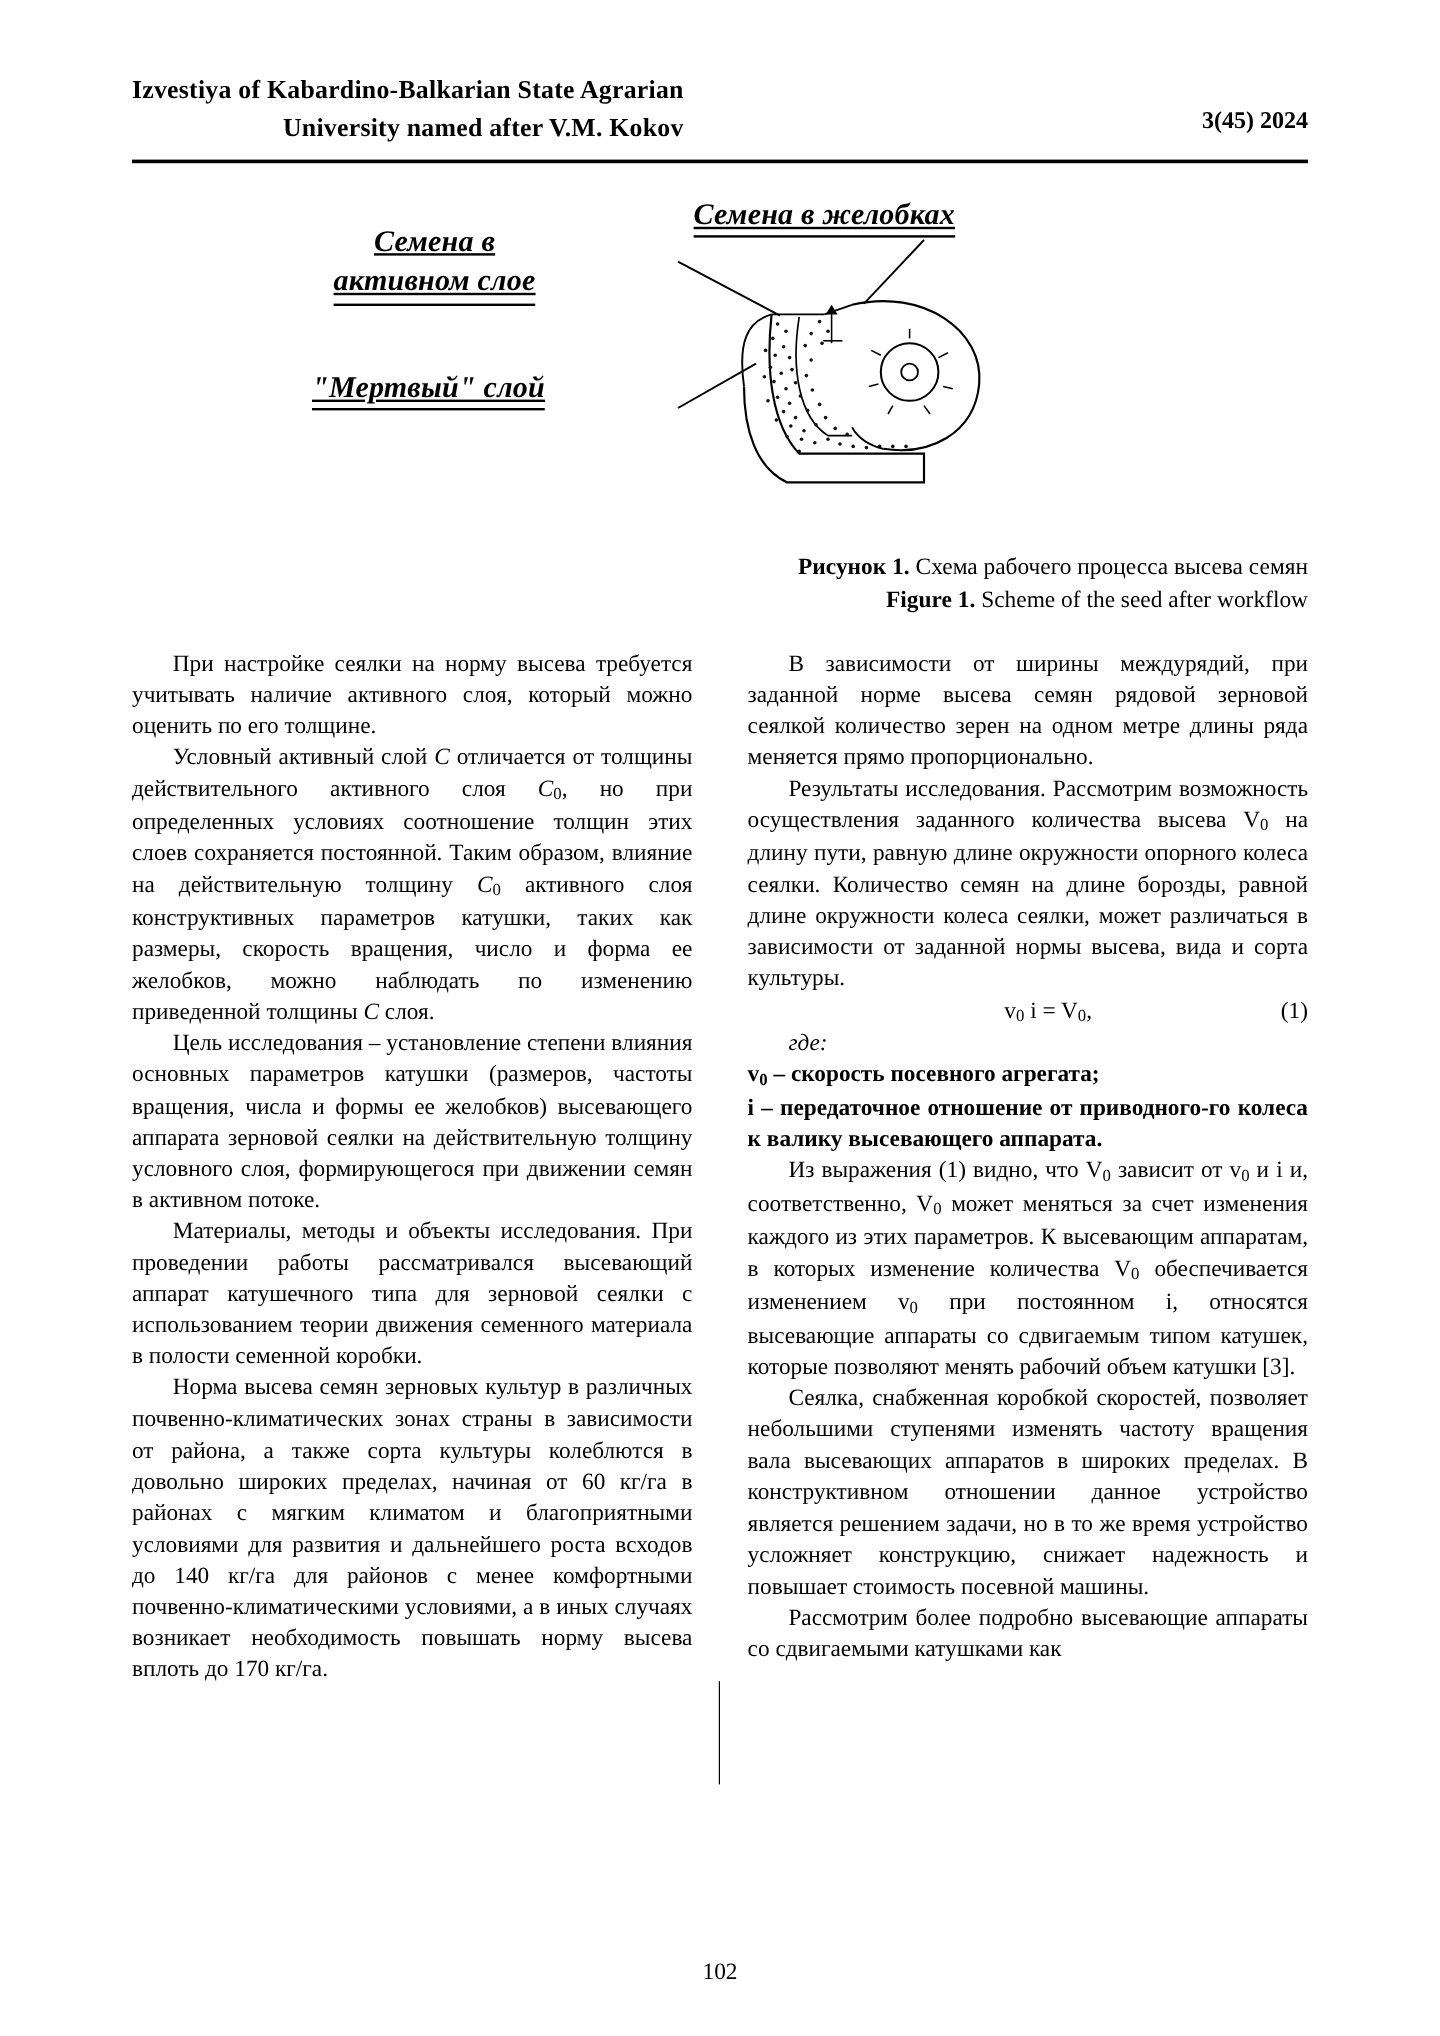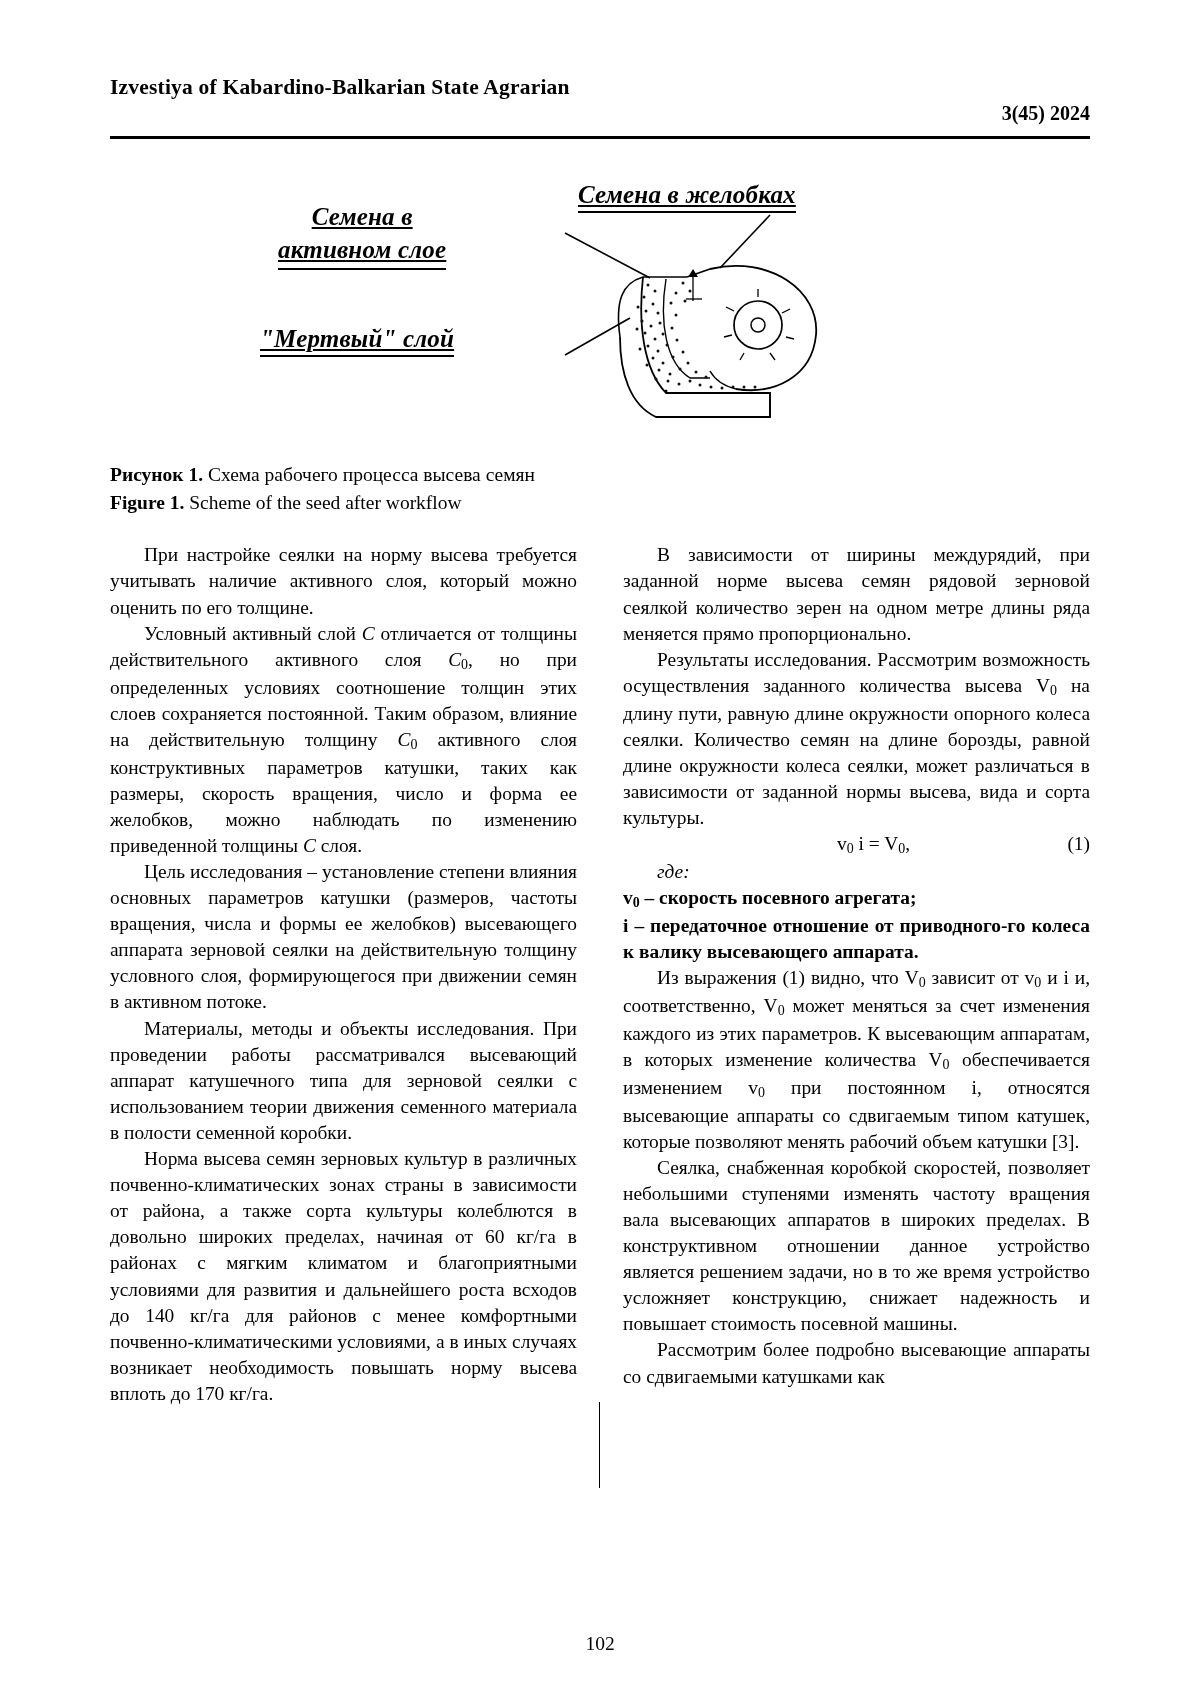--- a/index.html
+++ b/index.html
@@ -22,21 +22,21 @@
     width: 1200px;
     height: 1697px;
     box-sizing: border-box;
     padding: 60px 110px 40px 110px;
   }
 
   
   .header {
     position: relative;
     width: 980px;
-    margin: 12px auto;
+    margin: 0 auto;
     text-align: right;
   }
   .header-row {
     display: flex;
     align-items: flex-start;
     justify-content: space-between;
   }
   .journal-title {
     font-family: "Liberation Serif", serif;
     font-weight: bold;
@@ -96,24 +96,24 @@
   .lbl-grooves {
     left: 468px;
     top: 8px;
   }
   .lbl-dead {
     left: 150px;
     top: 152px;
   }
 
   .caption {
-    text-align: left;
+    text-align: right;
     font-size: 19.5px;
     line-height: 1.42;
-    margin-top: 8px;
+    margin-top: 21px;
   }
   .caption b { font-weight: bold; }
 
   
   .columns {
     width: 980px;
     margin: 12px auto;
     margin-top: 26px;
     display: flex;
     gap: 46px;
@@ -177,20 +177,21 @@
 </style>
 </head>
 <body>
 
 <div class="page">
 
   <div class="header">
     <div class="header-row">
       <div class="journal-title">
         <div>Izvestiya of Kabardino-Balkarian State Agrarian</div>
+        <div>University named after V.M. Kokov</div>
       </div>
       <div class="issue">3(45) 2024</div>
     </div>
     <div class="header-rule"></div>
   </div>
 
   <div class="figure-block">
     <div class="figure-canvas">
 
       <svg width="980" height="280" viewBox="0 0 980 280">

